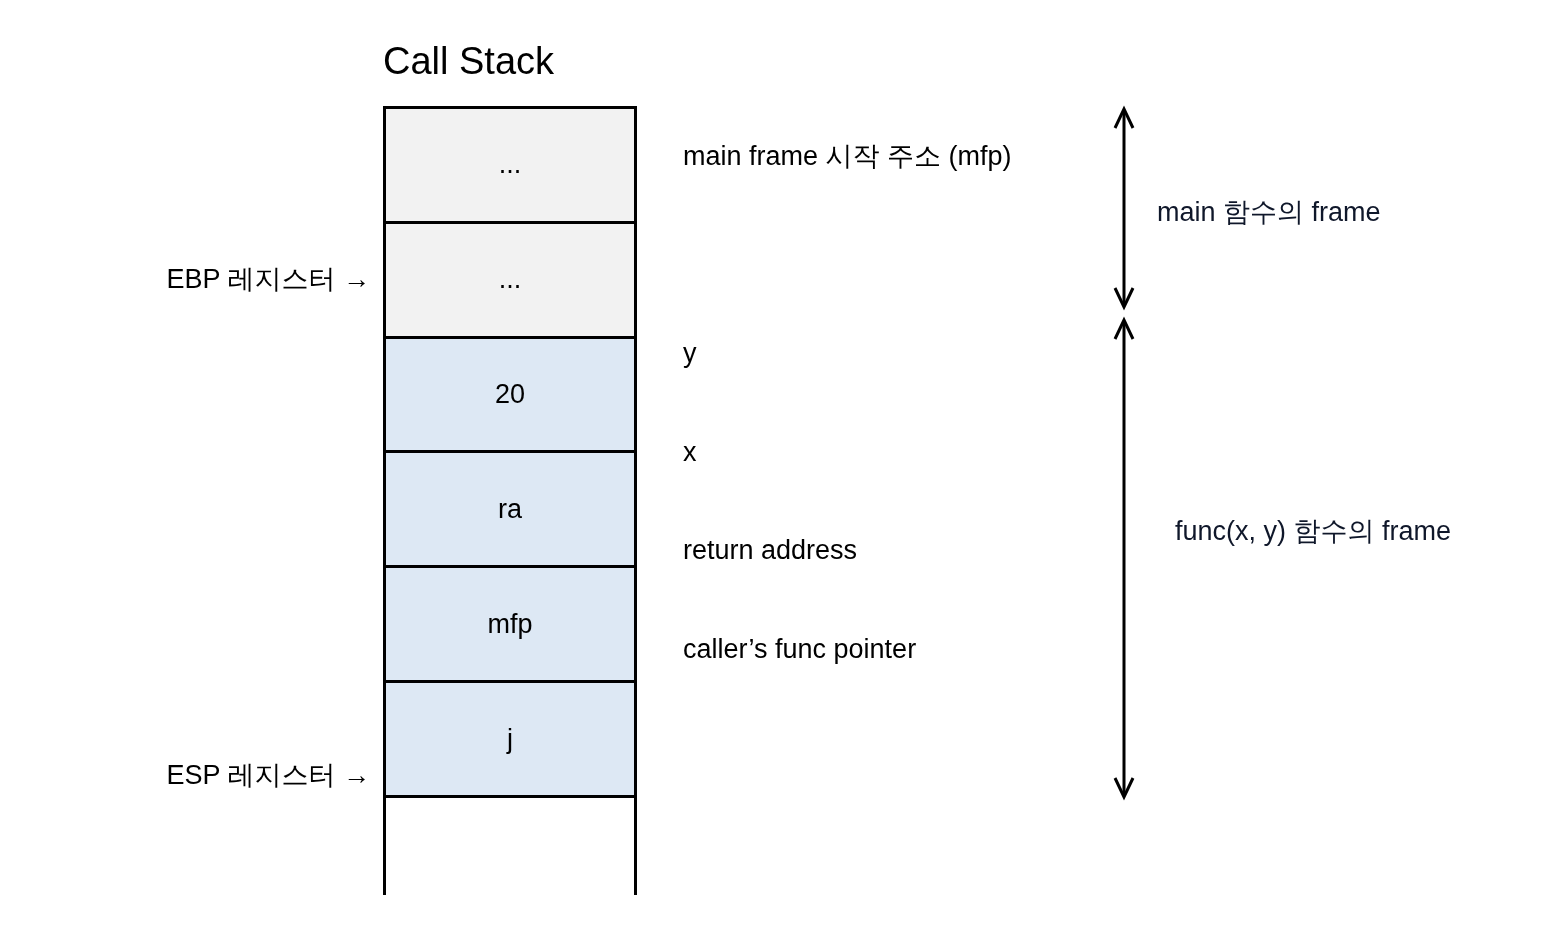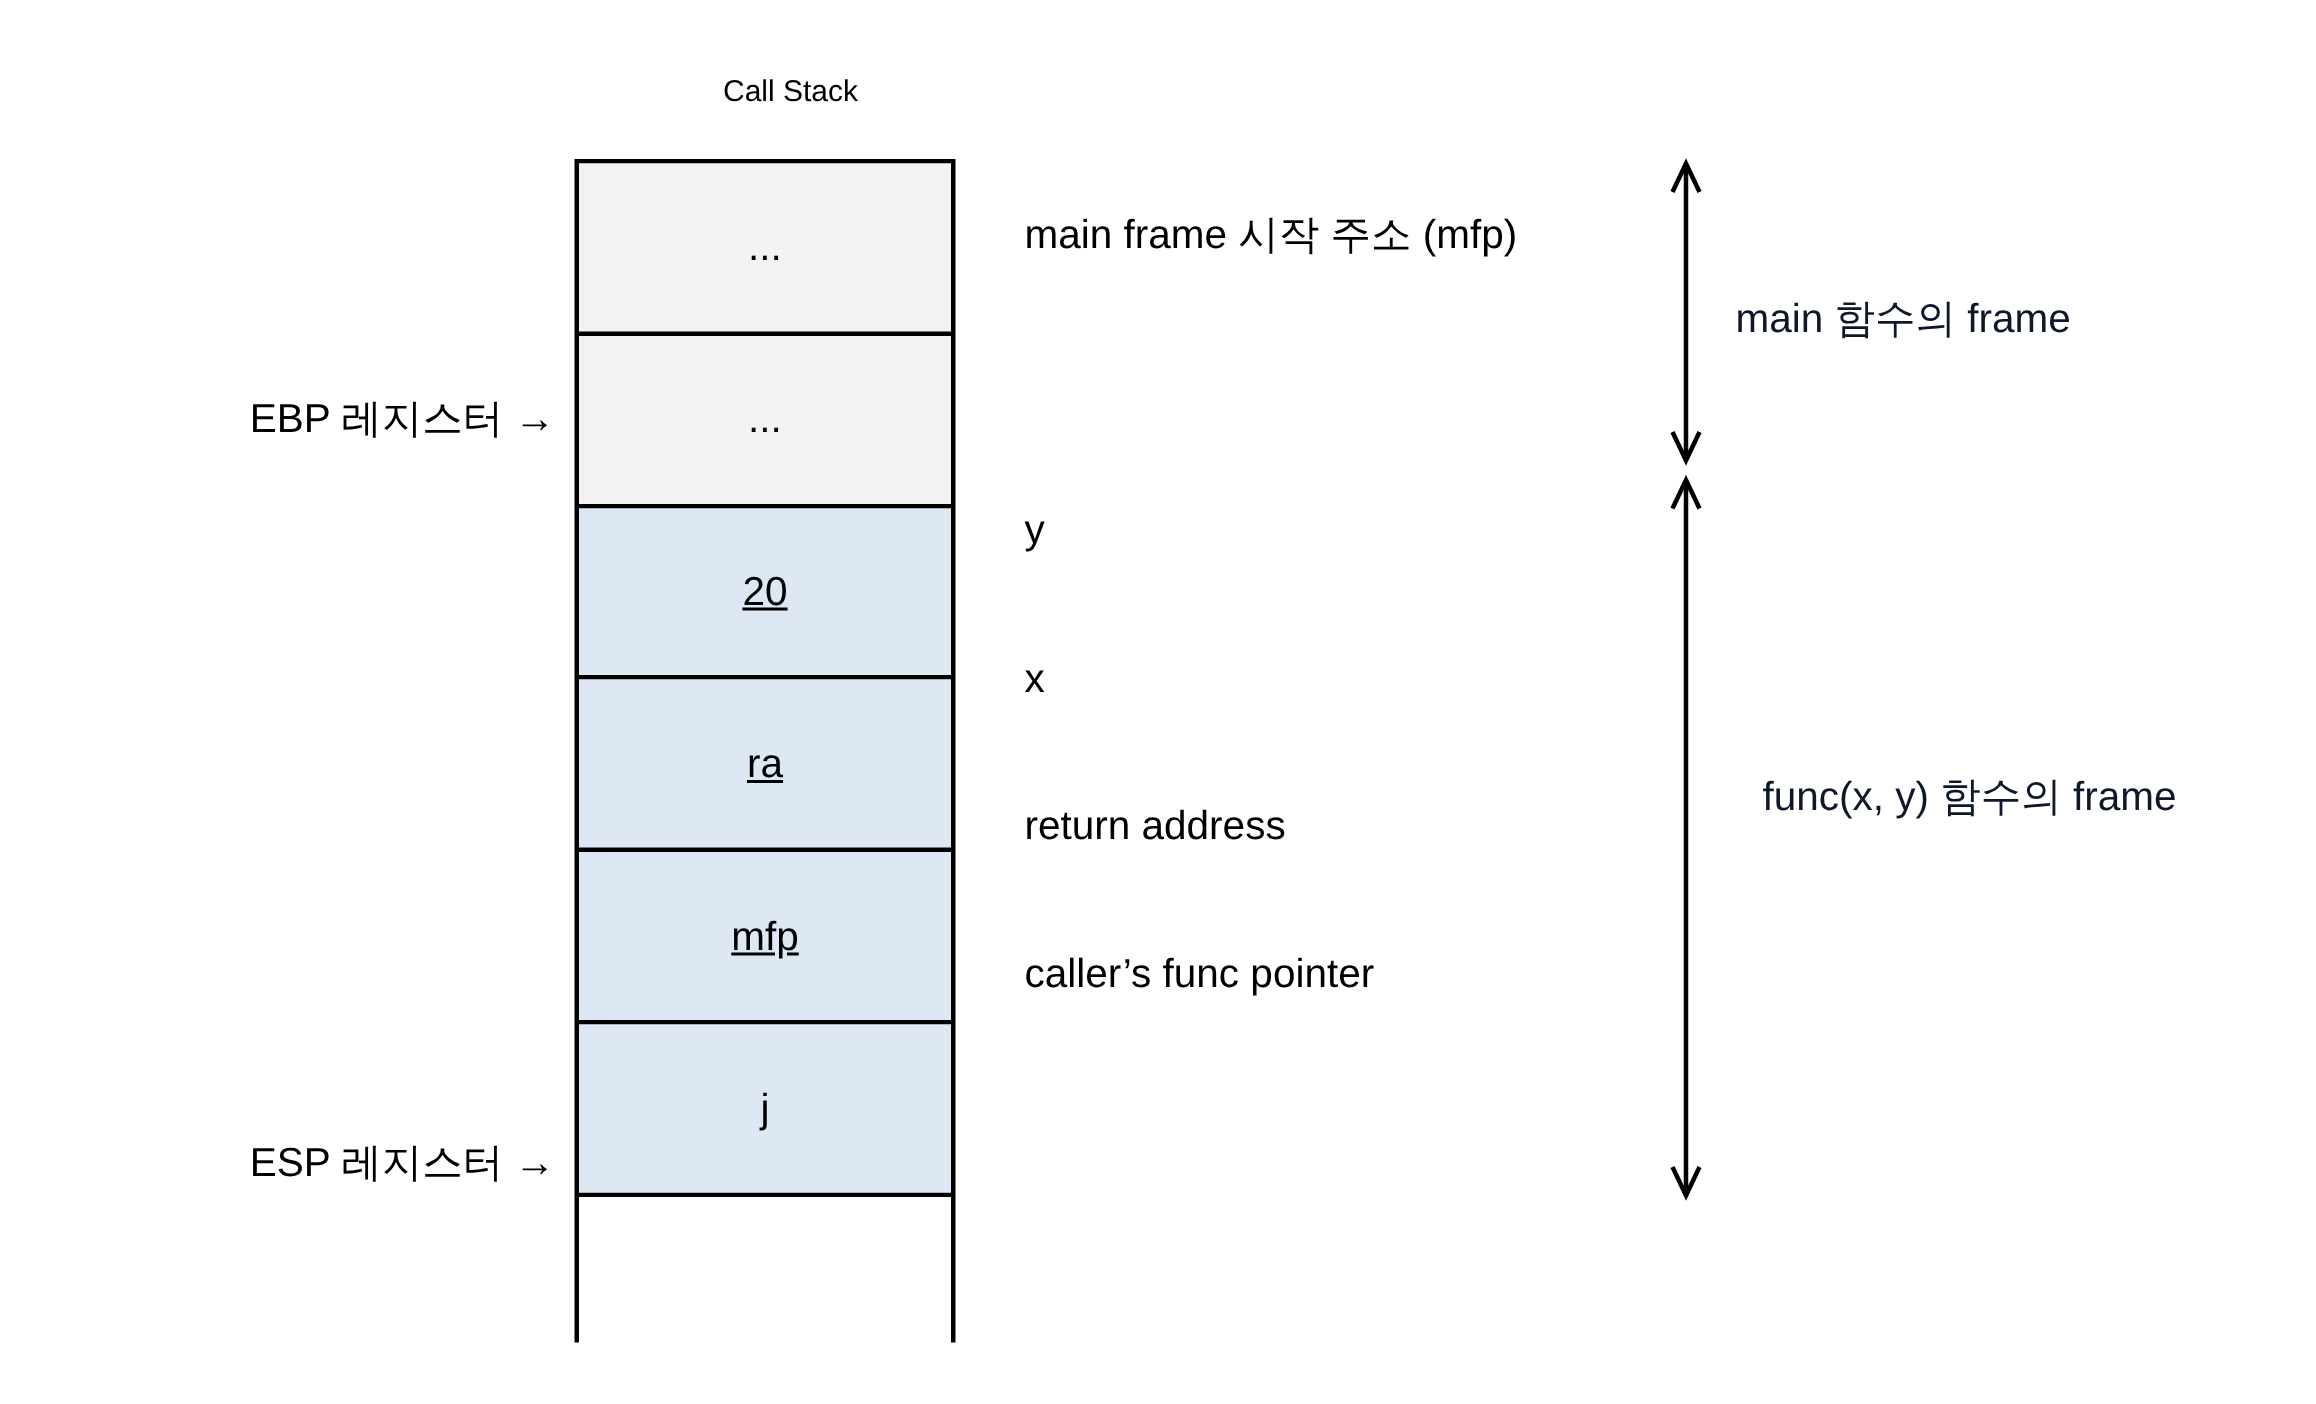--- a/index.html
+++ b/index.html
@@ -11,25 +11,24 @@
   .canvas {
     position: relative;
     width: 1544px;
     height: 936px;
     background: #ffffff;
     overflow: hidden;
     color: #000000;
   }
   .title {
     position: absolute;
-    left: 400px;
+    left: 383px;
     top: 44px;
     width: 254px;
-    text-align: center;
-    font-size: 20px;
+    font-size: 38px;
     line-height: 34px;
     color: #000;
   }
   .stack {
     position: absolute;
     left: 383px;
     top: 106px;
     width: 254px;
     height: 692px;
     border: 3px solid var(--line, #000);
@@ -41,21 +40,21 @@
     flex: 1 1 0;
     border-bottom: 3px solid var(--line, #000);
     box-sizing: border-box;
     display: flex;
     align-items: center;
     justify-content: center;
     font-size: 27px;
   }
   .cell:last-child { border-bottom: none; }
   .cell.gray { background: var(--cell-gray, #f2f2f2); }
-  .cell.blue { background: var(--cell-blue, #dde8f4); text-decoration: underline; }
+  .cell.blue { background: var(--cell-blue, #dde8f4); }
   .open-cell {
     position: absolute;
     left: 383px;
     top: 798px;
     width: 254px;
     height: 97px;
     border-left: 3px solid var(--line, #000);
     border-right: 3px solid var(--line, #000);
     box-sizing: border-box;
     background: #ffffff;

